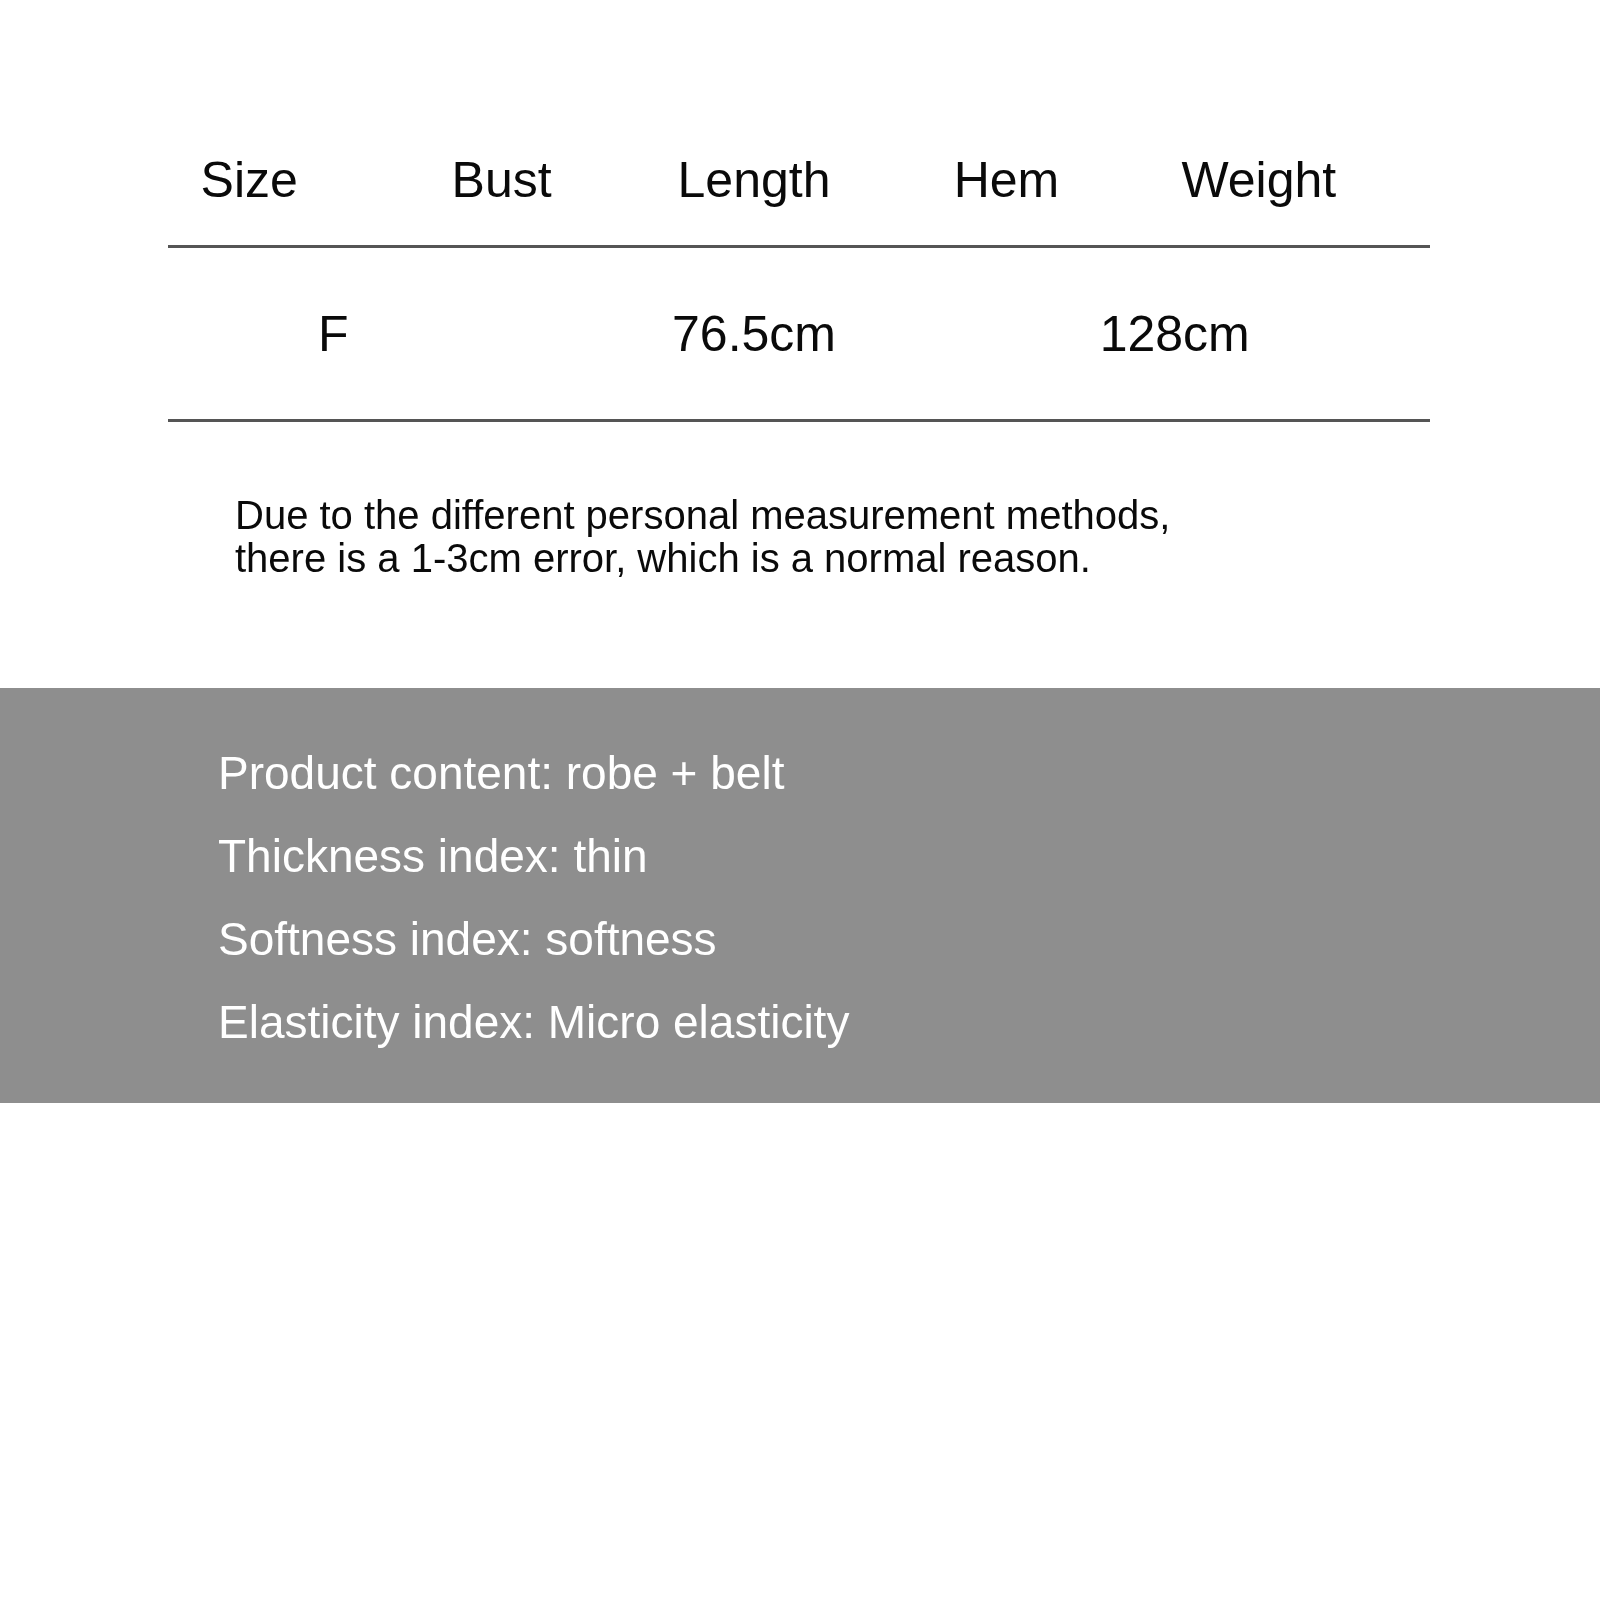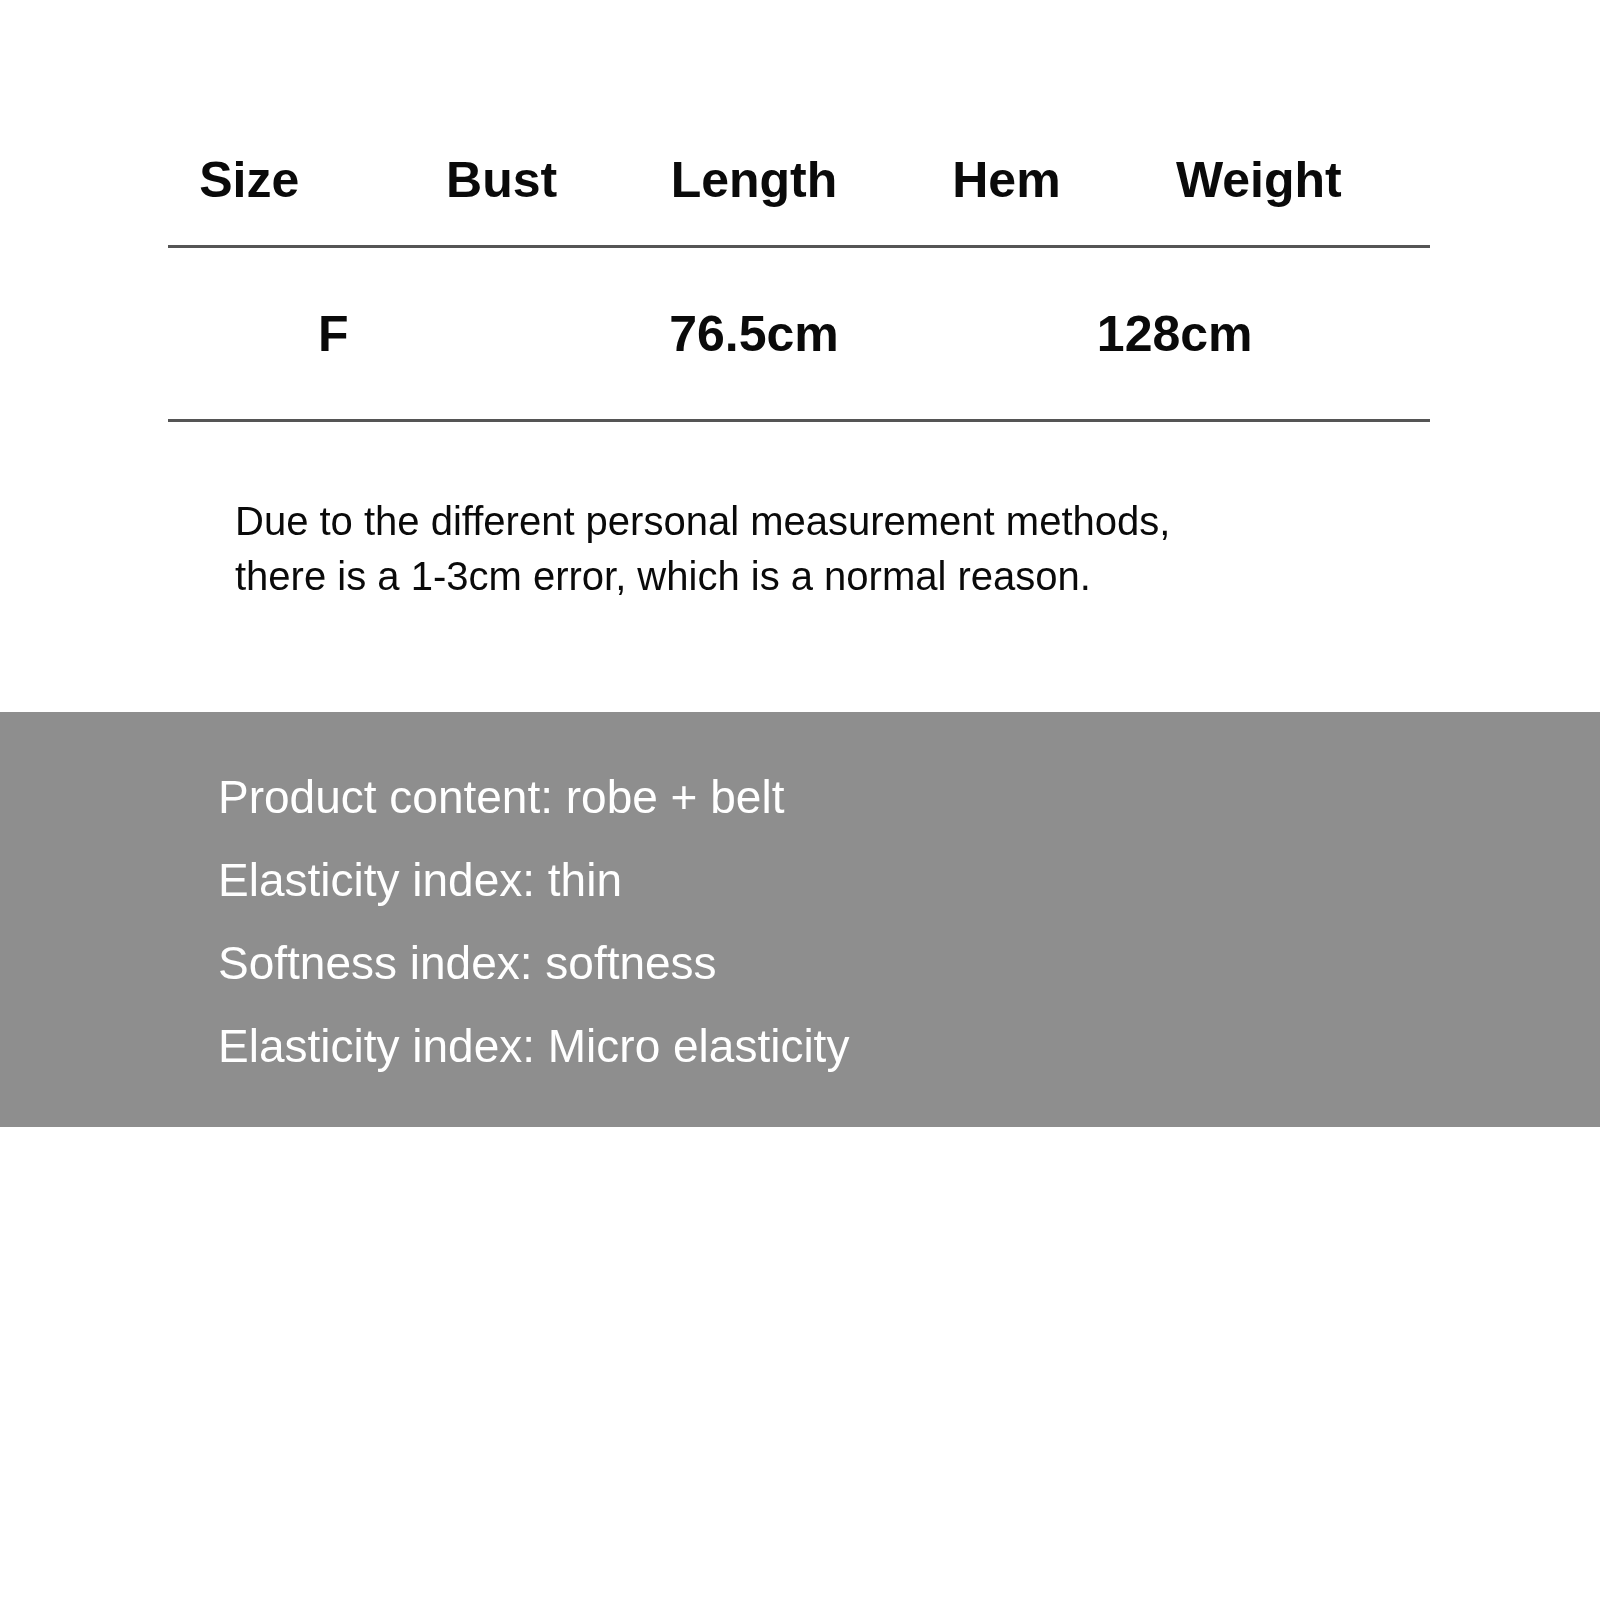--- a/index.html
+++ b/index.html
@@ -30,40 +30,39 @@
     width: 1262px;
   }
   .t-head .cell {
     font-size: 50px;
     line-height: 64px;
   }
   .cell {
     flex: 1;
     text-align: center;
     white-space: nowrap;
-    font-weight: bold;
   }
   .rule {
     height: 3px;
     background: var(--table-rule);
     margin-left: 45px;
     width: 1262px;
   }
   .rule-top { margin-top: 33px; }
   .t-data {
     height: 171px;
     align-items: center;
   }
   .t-data .cell {
     font-size: 50px;
   }
   .note {
     margin: 72px 0 0 235px;
     font-size: 40px;
-    line-height: 55px;
+    line-height: 43px;
     white-space: pre-line;
   }
   .details-panel {
     margin-top: 108px;
     width: 1600px;
     background: var(--panel-background);
     color: var(--panel-text);
     padding: 58px 80px 53px 218px;
   }
   .detail {
@@ -92,16 +91,16 @@
     <div class="cell">128cm</div>
   </div>
   <div class="rule"></div>
 </div>
 
 <p class="note">Due to the different personal measurement methods,
 there is a 1-3cm error, which is a normal reason.</p>
 
 <div class="details-panel">
   <p class="detail">Product content: robe + belt</p>
-  <p class="detail">Elasticity index: thin</p>
+  <p class="detail">Thickness index: thin</p>
   <p class="detail">Softness index: softness</p>
   <p class="detail">Elasticity index: Micro elasticity</p>
 </div>
 
 </body></html>

